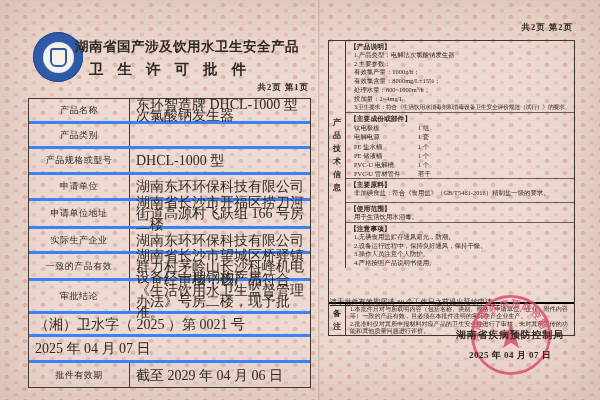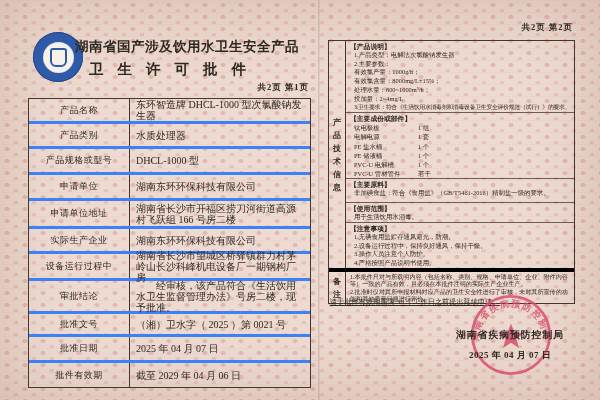--- a/index.html
+++ b/index.html
@@ -37,37 +37,37 @@
   .pmark{font-size:8.5px;font-weight:bold;letter-spacing:1px;}
   .pmark1{position:absolute;left:28px;top:82px;width:281px;text-align:right;}
   .pmark2{position:absolute;left:430px;top:22px;width:143px;text-align:right;}
 
   .t1{position:absolute;left:28px;top:98px;width:281px;border:1px solid #40372f;background:rgba(255,255,255,.06);}
   .t1 .tr{display:flex;border-bottom:3px solid #3b82f6;}
   .t1 .tr:last-child{border-bottom:none;}
   .t1 .th{width:100px;border-right:1px solid #40372f;display:flex;align-items:center;justify-content:center;
     font-size:9px;letter-spacing:.5px;text-align:center;}
   .t1 .td{flex:1;display:flex;flex-direction:column;justify-content:center;padding:1px 6px;}
-  .t1 .td .v{font-size:10px;line-height:11px;}
+  .t1 .td .v{font-size:14px;line-height:11px;}
   .t1 .td .v.indent{text-indent:2em;}
 
   
   .t2{position:absolute;left:328px;top:40px;width:245px;border:1px solid #40372f;background:rgba(255,255,255,.05);}
   .t2-top{display:flex;}
   .t2-side{width:16px;border-right:1px solid #40372f;display:flex;align-items:center;justify-content:center;}
   .vtext{width:1em;font-size:8px;line-height:13px;text-align:left;word-break:break-all;font-weight:bold;}
   .t2-secs{flex:1;display:flex;flex-direction:column;}
   .sec{padding:1px 2px 0 4px;border-bottom:1px solid #6b5d52;overflow:hidden;}
   .sec:last-child{border-bottom:none;}
   .sec .hd{font-size:6.8px;font-weight:bold;line-height:9px;white-space:nowrap;}
   .sec .ln{font-size:6.4px;line-height:8.7px;white-space:nowrap;padding-left:4px;}
   .sec .ln.long{font-size:5.9px;letter-spacing:-0.3px;}
   .comp{display:flex;font-size:6.4px;line-height:9.3px;padding-left:4px;}
   .comp .nm{width:64px;}
-  .t2-remarks{display:flex;border-top:4px solid #000000;}
+  .t2-remarks{display:flex;border-top:2px solid #000000;margin-top:34px;}
   .t2-remarks .rlbl{width:16px;border-right:1px solid #40372f;display:flex;align-items:center;justify-content:center;}
   .t2-remarks .rbody{flex:1;padding:2px 3px 1px 4px;}
   .t2-remarks .rbody .ln{font-size:6.1px;line-height:7.4px;}
 
   .renewal{position:absolute;left:330px;top:297px;font-size:7px;letter-spacing:.2px;text-decoration:underline;}
 
   .seal{position:absolute;left:464px;top:288px;width:94px;height:94px;opacity:.85;}
   .issuer{position:absolute;left:440px;top:329px;width:140px;text-align:center;
     font-size:9.8px;font-weight:bold;letter-spacing:1px;white-space:nowrap;}
   .issue-date{position:absolute;left:440px;top:349px;width:140px;text-align:center;
@@ -97,23 +97,20 @@
 
     <div class="t1">
       <div class="tr" style="height:22px">
         <div class="th">产品名称</div>
         <div class="td">
             <div class="v">东环智造牌 DHCL-1000 型次氯酸钠发生器</div>
           </div>
       </div>
       <div class="tr" style="height:22px">
         <div class="th">产品类别</div>
-        <div class="td">
-            <div class="v">水质处理器</div>
-          </div>
       </div>
       <div class="tr" style="height:23px">
         <div class="th">产品规格或型号</div>
         <div class="td">
             <div class="v">DHCL-1000 型</div>
           </div>
       </div>
       <div class="tr" style="height:23px">
         <div class="th">申请单位</div>
         <div class="td">
@@ -126,39 +123,37 @@
             <div class="v">湖南省长沙市开福区捞刀河街道高源村飞跃组 166 号房二楼</div>
           </div>
       </div>
       <div class="tr" style="height:22px">
         <div class="th">实际生产企业</div>
         <div class="td">
             <div class="v">湖南东环环保科技有限公司</div>
           </div>
       </div>
       <div class="tr" style="height:24px">
-        <div class="th">设备运行过程中</div>
+        <div class="th">一致的产品有效</div>
         <div class="td">
             <div class="v">湖南省长沙市望城区桥驿镇群力村茅岭山长沙科峰机电设备厂一期钢构厂房</div>
           </div>
       </div>
       <div class="tr" style="height:30px">
         <div class="th">审批结论</div>
         <div class="td">
             <div class="v indent">经审核，该产品符合《生活饮用水卫生监督管理办法》号房二楼，现予批准。</div>
           </div>
       </div>
       <div class="tr" style="height:20px">
-        <div class="th">批准文号</div>
         <div class="td">
             <div class="v">（湘）卫水字（ 2025 ）第  0021 号</div>
           </div>
       </div>
       <div class="tr" style="height:23px">
-        <div class="th">批准日期</div>
         <div class="td">
             <div class="v">2025 年 04 月 07 日</div>
           </div>
       </div>
       <div class="tr" style="height:24px">
         <div class="th">批件有效期</div>
         <div class="td">
             <div class="v">截至 2029 年 04 月 06 日</div>
           </div>
       </div>

